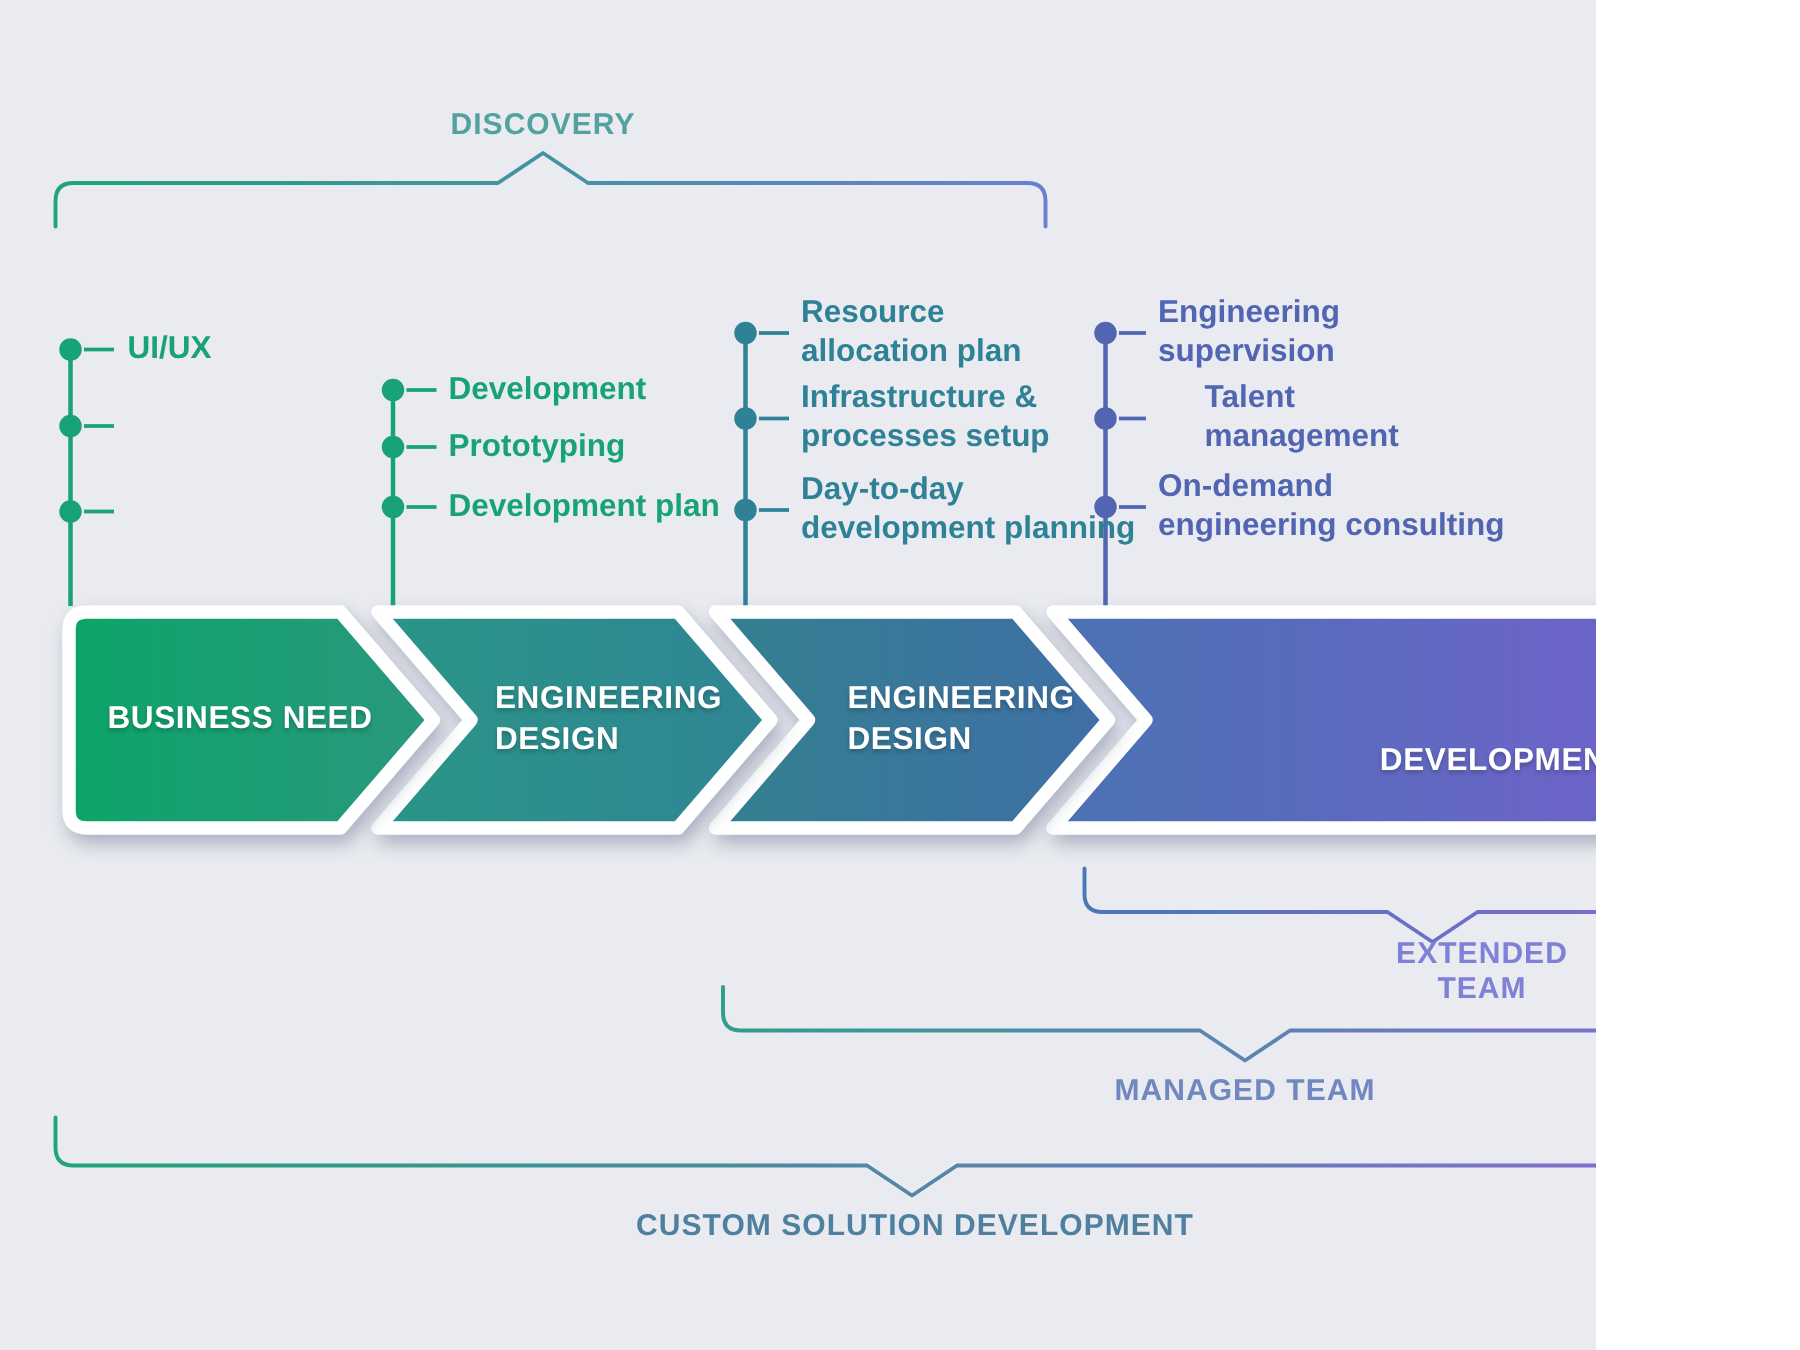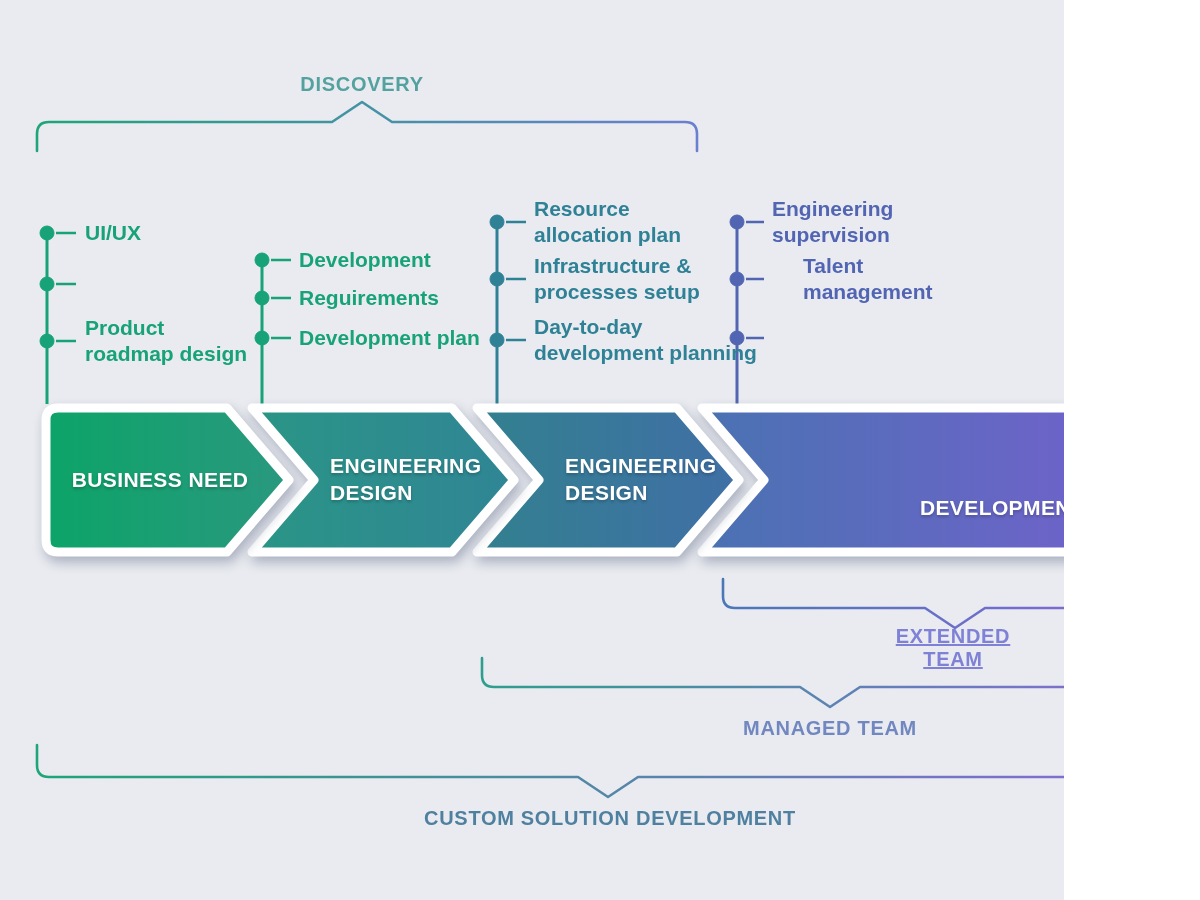--- a/index.html
+++ b/index.html
@@ -115,44 +115,44 @@
       <circle cx="737" cy="338" r="7" fill="#5165b3"></circle>
     </g>
 
     <path class="arrow" fill="url(#gradA4)" d="M702,408 L1098,408 L1160,480 L1098,552 L702,552 L764,480 Z"></path>
     <path class="arrow" fill="url(#gradA3)" d="M477,408 L677,408 L739,480 L677,552 L477,552 L539,480 Z"></path>
     <path class="arrow" fill="url(#gradA2)" d="M252,408 L452,408 L514,480 L452,552 L252,552 L314,480 Z"></path>
     <path class="arrow" fill="url(#gradA1)" d="M46,420 Q46,408 58,408 L227,408 L289,480 L227,552 L58,552 Q46,552 46,540 Z"></path>
   </svg>
 
   <div class="lbl brace-label" style="left: 362px; top: 84px; color: rgb(84, 162, 160);">DISCOVERY</div>
-  <div class="lbl brace-label" style="left: 953px; top: 648px; color: rgb(126, 129, 214); text-decoration: underline;">EXTENDED TEAM</div>
+  <div class="lbl brace-label" style="left: 988px; top: 648px; color: rgb(126, 129, 214);">EXTENDED TEAM</div>
   <div class="lbl brace-label" style="left: 830px; top: 728px; color: rgb(113, 135, 191);">MANAGED TEAM</div>
   <div class="lbl brace-label" style="left: 610px; top: 818px; color: rgb(80, 128, 159);">CUSTOM SOLUTION DEVELOPMENT</div>
 
   <div class="lbl stage-label stage-center" style="left:160px;top:480px;">BUSINESS NEED</div>
   <div class="lbl stage-label stage-left" style="left:330px;top:480px;">ENGINEERING
 DESIGN</div>
   <div class="lbl stage-label stage-left" style="left:565px;top:480px;">ENGINEERING
 DESIGN</div>
   <div class="lbl stage-label stage-center" style="left:1002px;top:480px;margin-top:28px;">DEVELOPMENT</div>
 
   <div class="lbl list-label" style="left: 85px; top: 233px; color: rgb(23, 162, 119);">UI/UX</div>
-  <div class="lbl list-label" style="left: 85px; top: 341px; color: rgb(23, 162, 119);">Product
-roadmap design</div>
 
   <div class="lbl list-label" style="left: 299px; top: 260px; color: rgb(23, 162, 119);">Development</div>
-  <div class="lbl list-label" style="left: 299px; top: 298px; color: rgb(23, 162, 119);">Reguirements</div>
+  <div class="lbl list-label" style="left: 299px; top: 298px; color: rgb(23, 162, 119);">Prototyping</div>
   <div class="lbl list-label" style="left: 299px; top: 338px; color: rgb(23, 162, 119);">Development plan</div>
 
   <div class="lbl list-label" style="left: 534px; top: 222px; color: rgb(47, 129, 150);">Resource
 allocation plan</div>
   <div class="lbl list-label" style="left: 534px; top: 279px; color: rgb(47, 129, 150);">Infrastructure &amp;
 processes setup</div>
   <div class="lbl list-label" style="left: 534px; top: 340px; color: rgb(47, 129, 150);">Day-to-day
 development planning</div>
 
   <div class="lbl list-label" style="left: 772px; top: 222px; color: rgb(81, 101, 179);">Engineering
 supervision</div>
   <div class="lbl list-label" style="left: 772px; top: 279px; color: rgb(81, 101, 179); margin-left: 31px;">Talent
 management</div>
+  <div class="lbl list-label" style="left: 772px; top: 338px; color: rgb(81, 101, 179);">On-demand
+engineering consulting</div>
 
 </div>
 
 </body></html>

